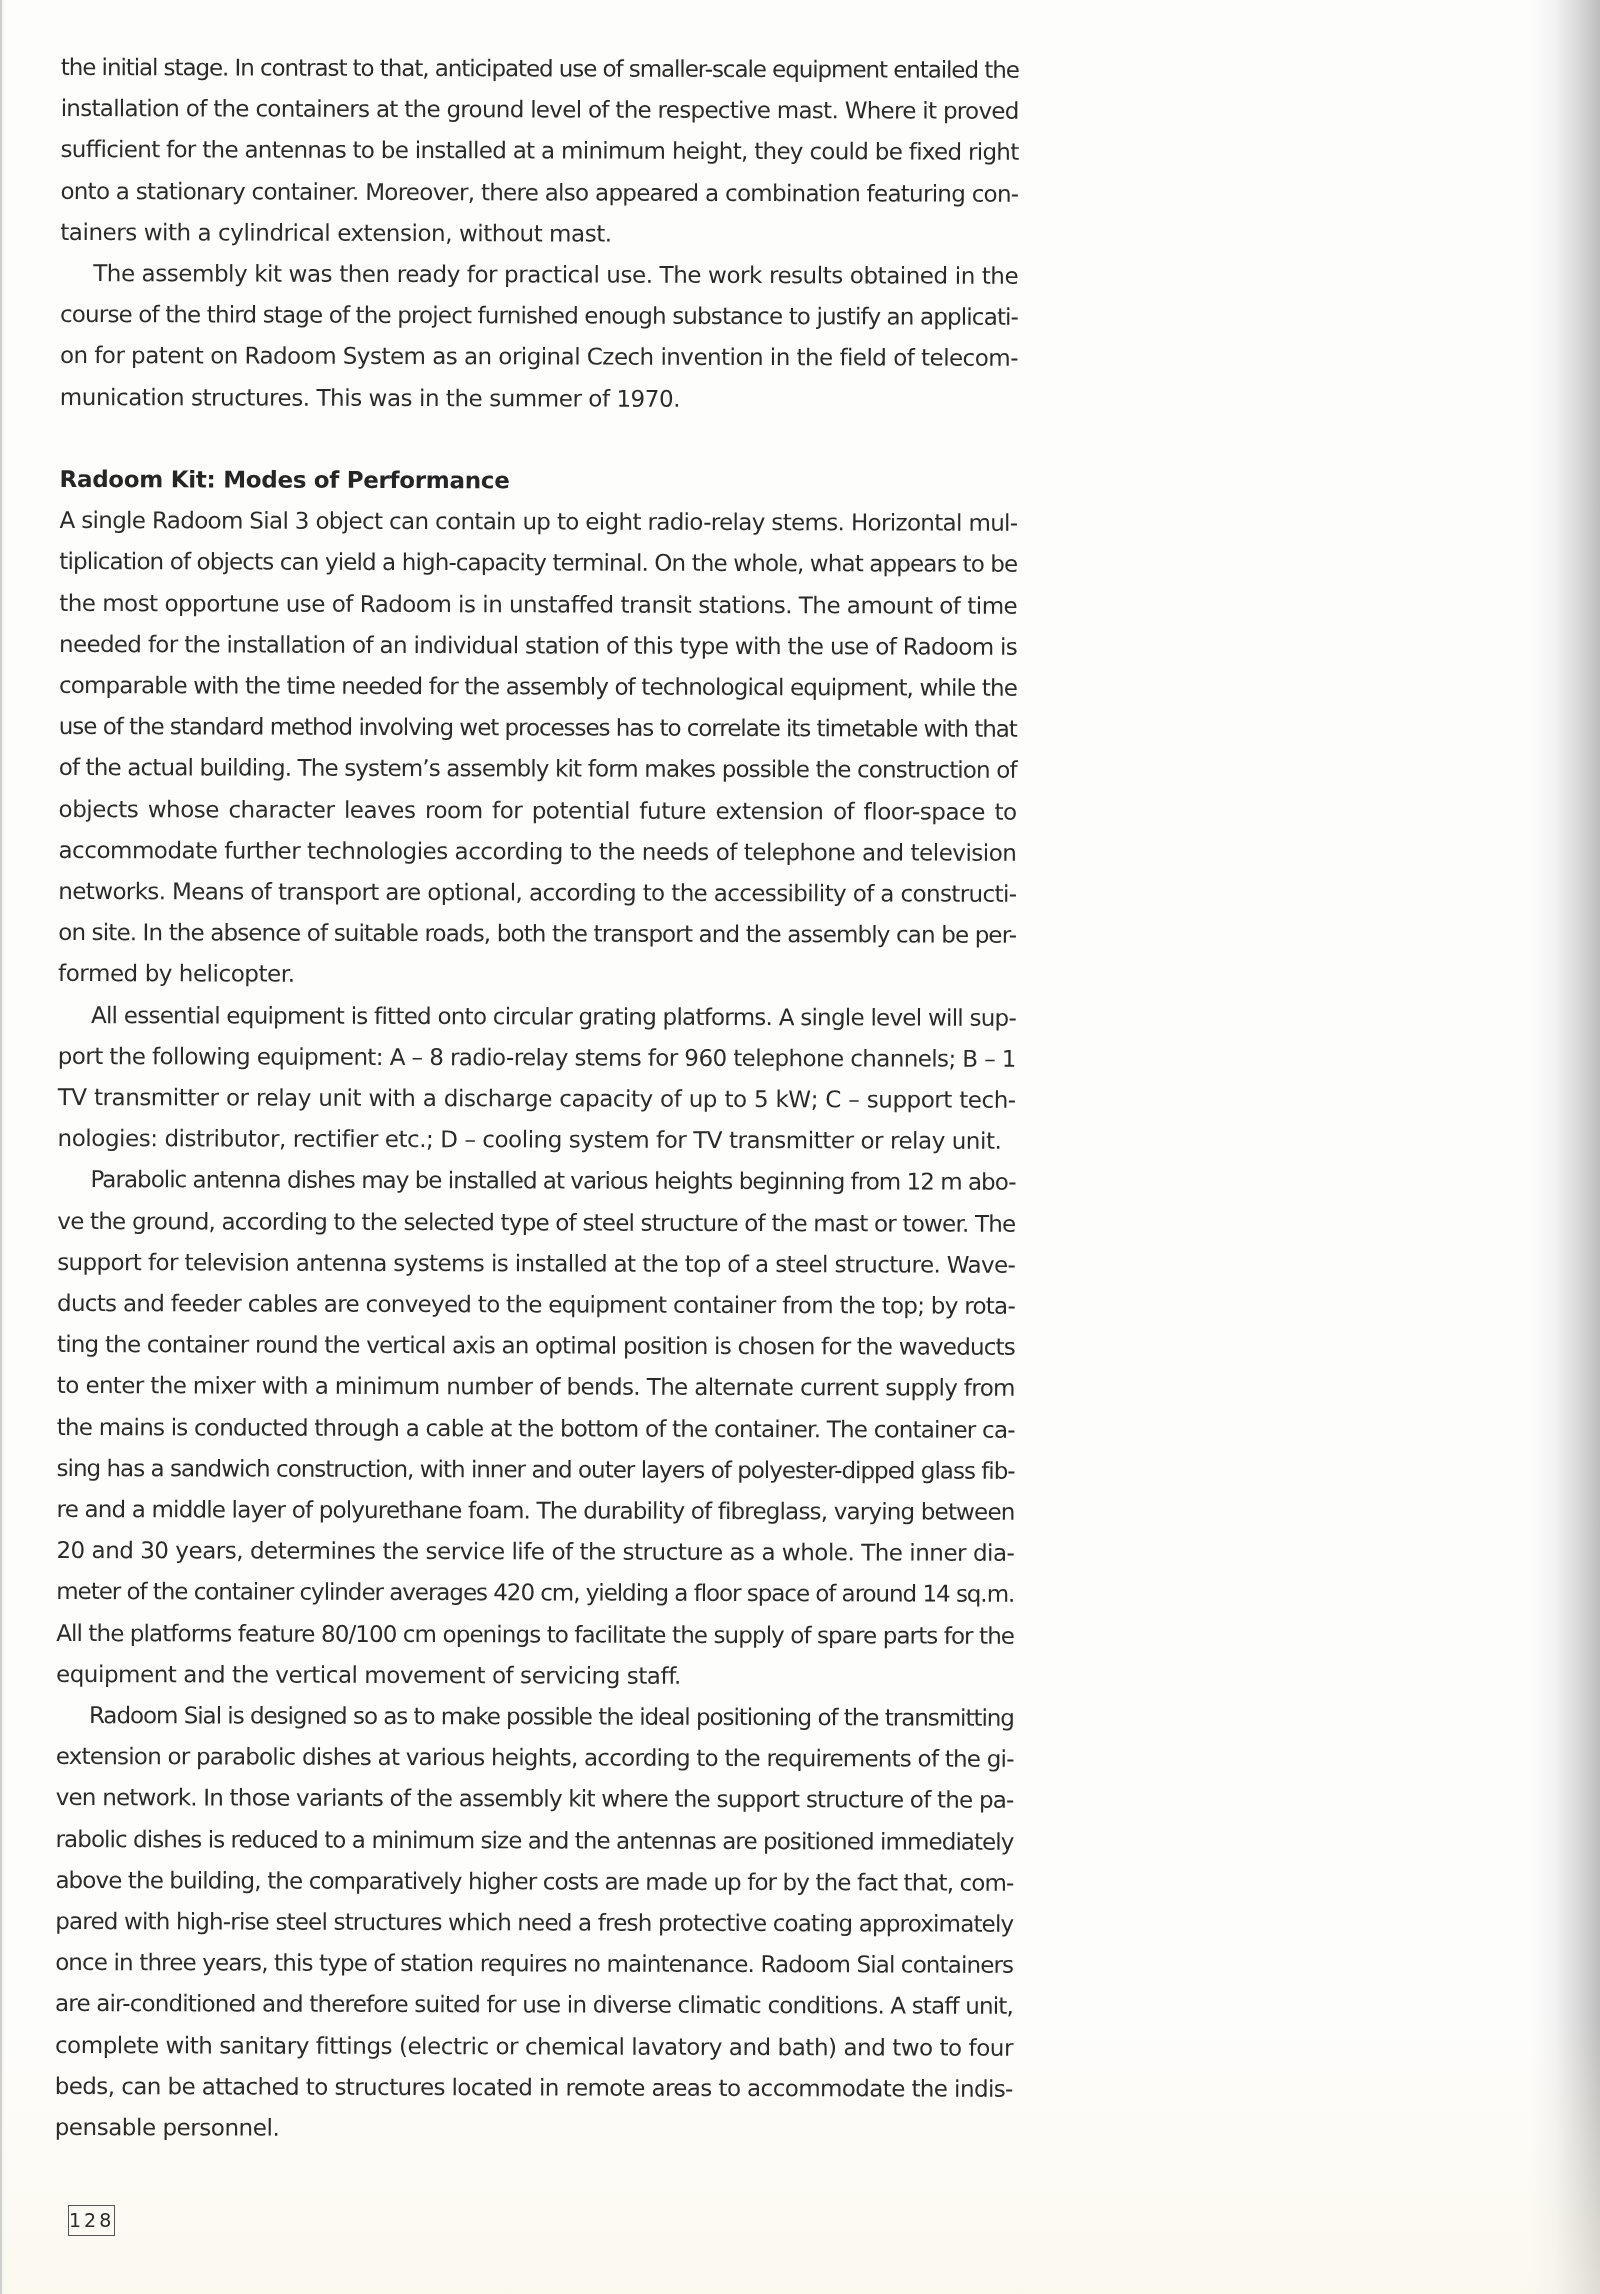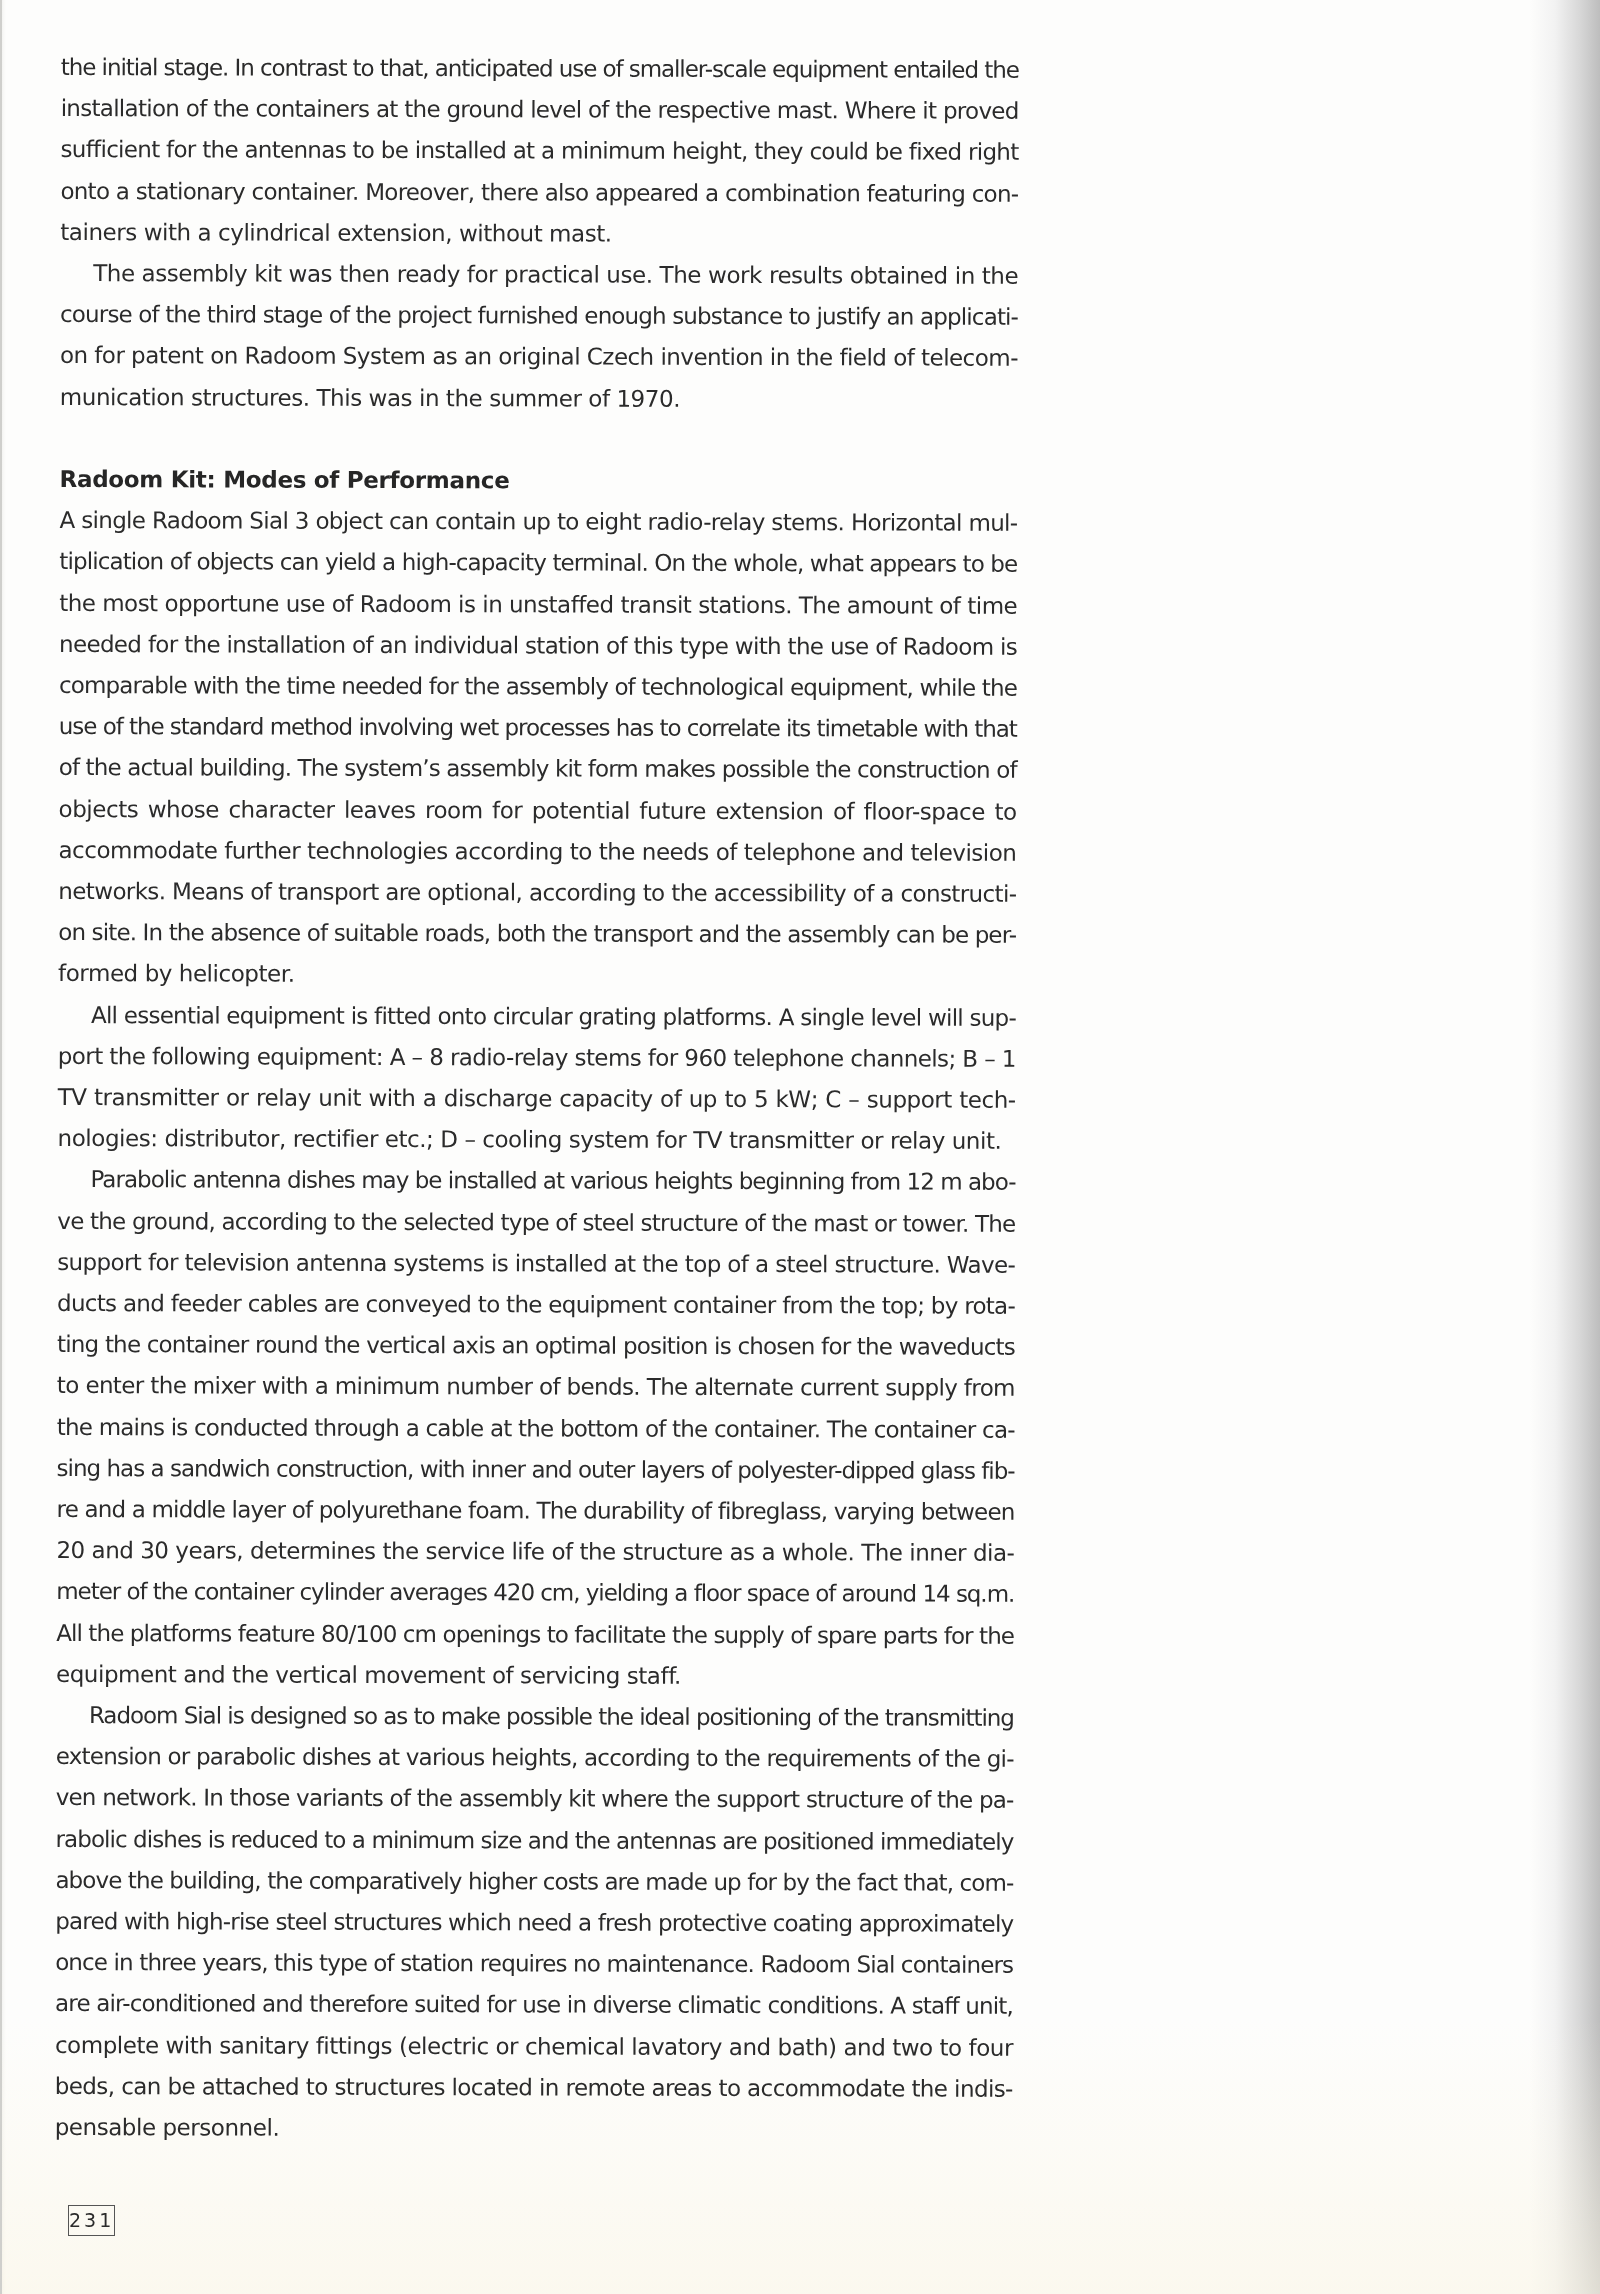--- a/index.html
+++ b/index.html
@@ -136,14 +136,14 @@
     <div class="line" style="top: 1864.8px; letter-spacing: -0.895339px;">above the building, the comparatively higher costs are made up for by the fact that, com-</div>
     <div class="line" style="top: 1906px; letter-spacing: -0.828978px;">pared with high-rise steel structures which need a fresh protective coating approximately</div>
     <div class="line" style="top: 1947.2px; letter-spacing: -0.867426px;">once in three years, this type of station requires no maintenance. Radoom Sial containers</div>
     <div class="line" style="top: 1988.4px; letter-spacing: -0.834417px;">are air-conditioned and therefore suited for use in diverse climatic conditions. A staff unit,</div>
     <div class="line" style="top: 2029.6px; letter-spacing: -0.461837px;">complete with sanitary fittings (electric or chemical lavatory and bath) and two to four</div>
     <div class="line" style="top: 2070.8px; letter-spacing: -0.596629px;">beds, can be attached to structures located in remote areas to accommodate the indis-</div>
     <div class="line last" style="top: 2112px;">pensable personnel.</div>
   </div>
 
 <div class="page-number">
-  <span>231</span>
+  <span>128</span>
 </div>
 
 </body></html>

